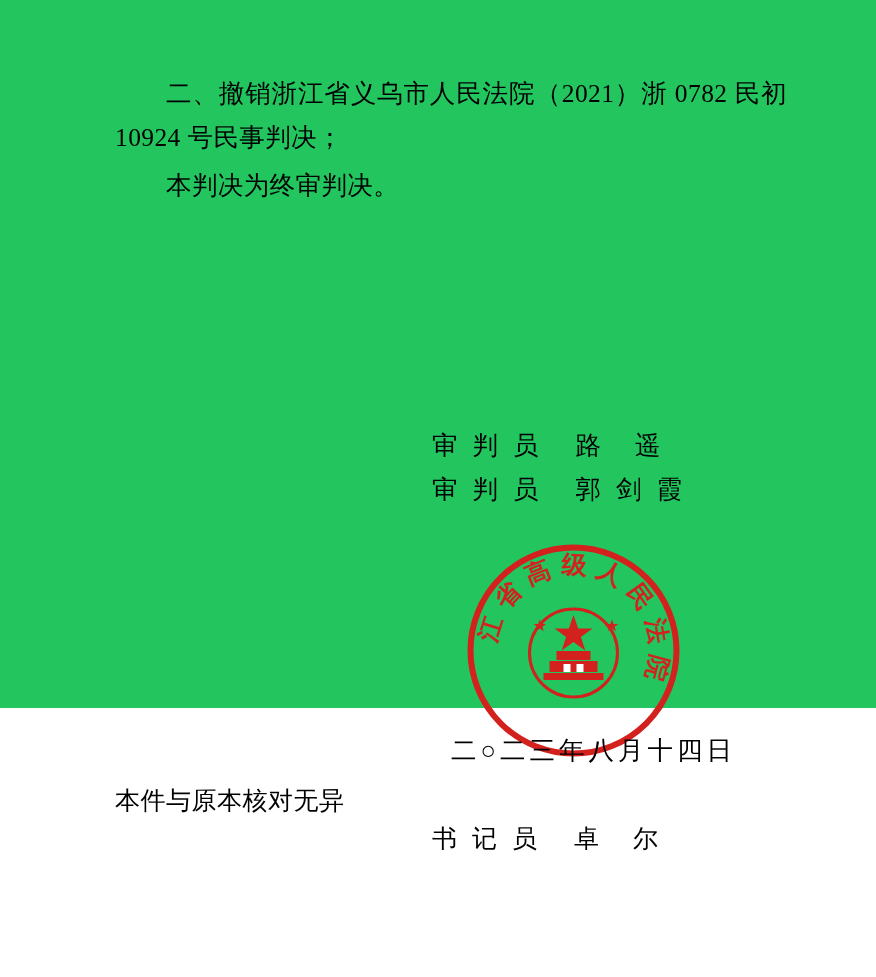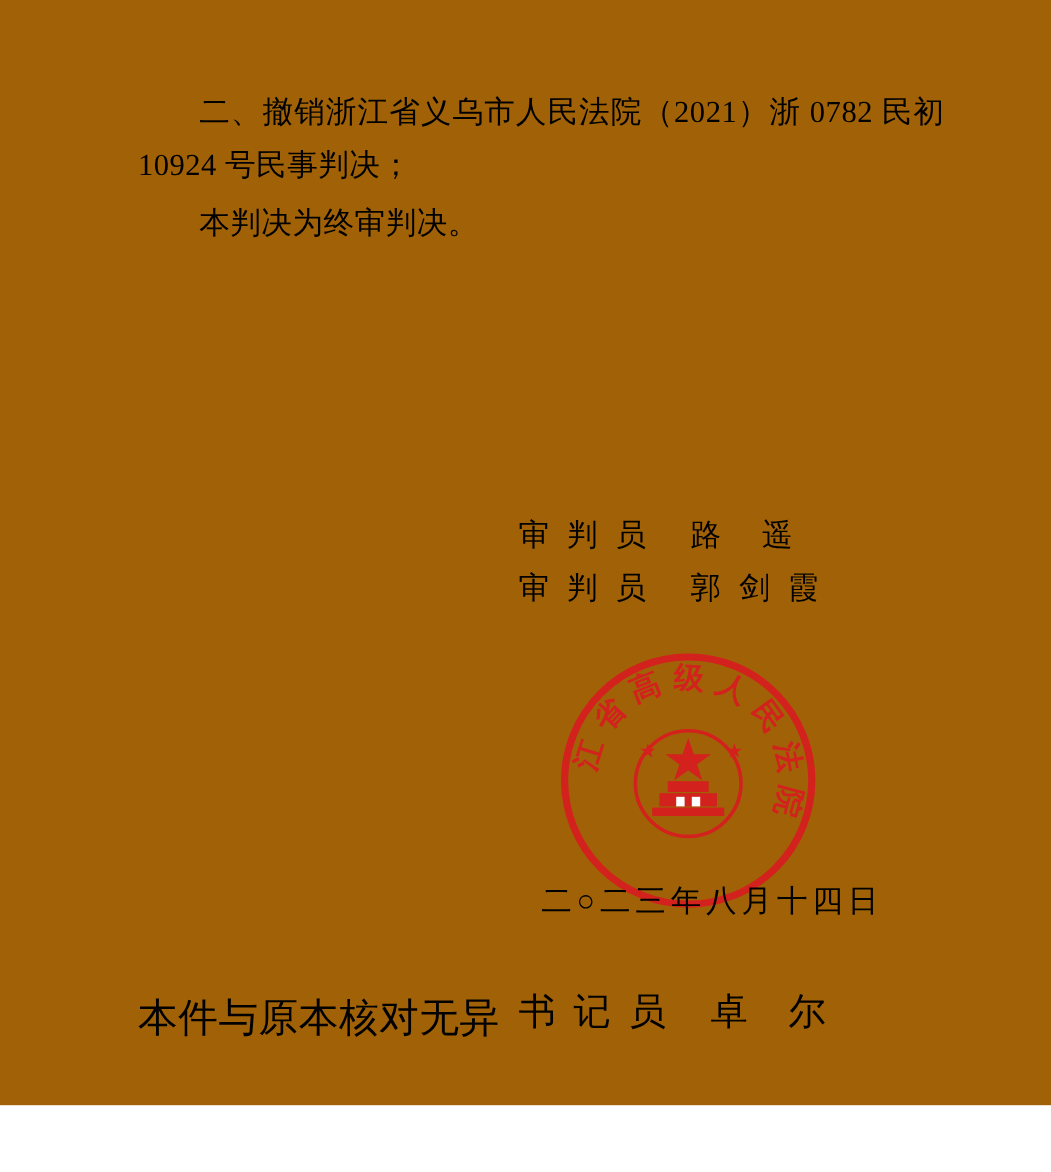--- a/index.html
+++ b/index.html
@@ -11,22 +11,22 @@
     width: 876px;
     height: 977px;
     font-family: "Liberation Serif", "DejaVu Serif", serif;
     color: #000000;
     position: relative;
     overflow: hidden;
   }
   .page {
     position: relative;
     width: 876px;
-    height: 921px;
-    background: #a16207;
+    height: 708px;
+    background: #22c55e;
   }
   .body-text {
     position: absolute;
     left: 115px;
     top: 72px;
     width: 672px;
   }
   .para {
     font-size: 25.5px;
     line-height: 44px;
@@ -66,31 +66,31 @@
     position: absolute;
     left: 451px;
     top: 733px;
     font-size: 25.5px;
     letter-spacing: 4px;
     white-space: nowrap;
   }
   .note-line {
     position: absolute;
     left: 115px;
-    top: 826px;
-    font-size: 33px;
+    top: 784px;
+    font-size: 25px;
     letter-spacing: 0.5px;
     white-space: nowrap;
     text-align: center;
   }
   .clerk-line {
     position: absolute;
     left: 432px;
     top: 822px;
-    font-size: 31px;
+    font-size: 25px;
     white-space: nowrap;
   }
   
   .seal {
     position: absolute;
     left: 466px;
     top: 543px;
     width: 215px;
     height: 215px;
   }

